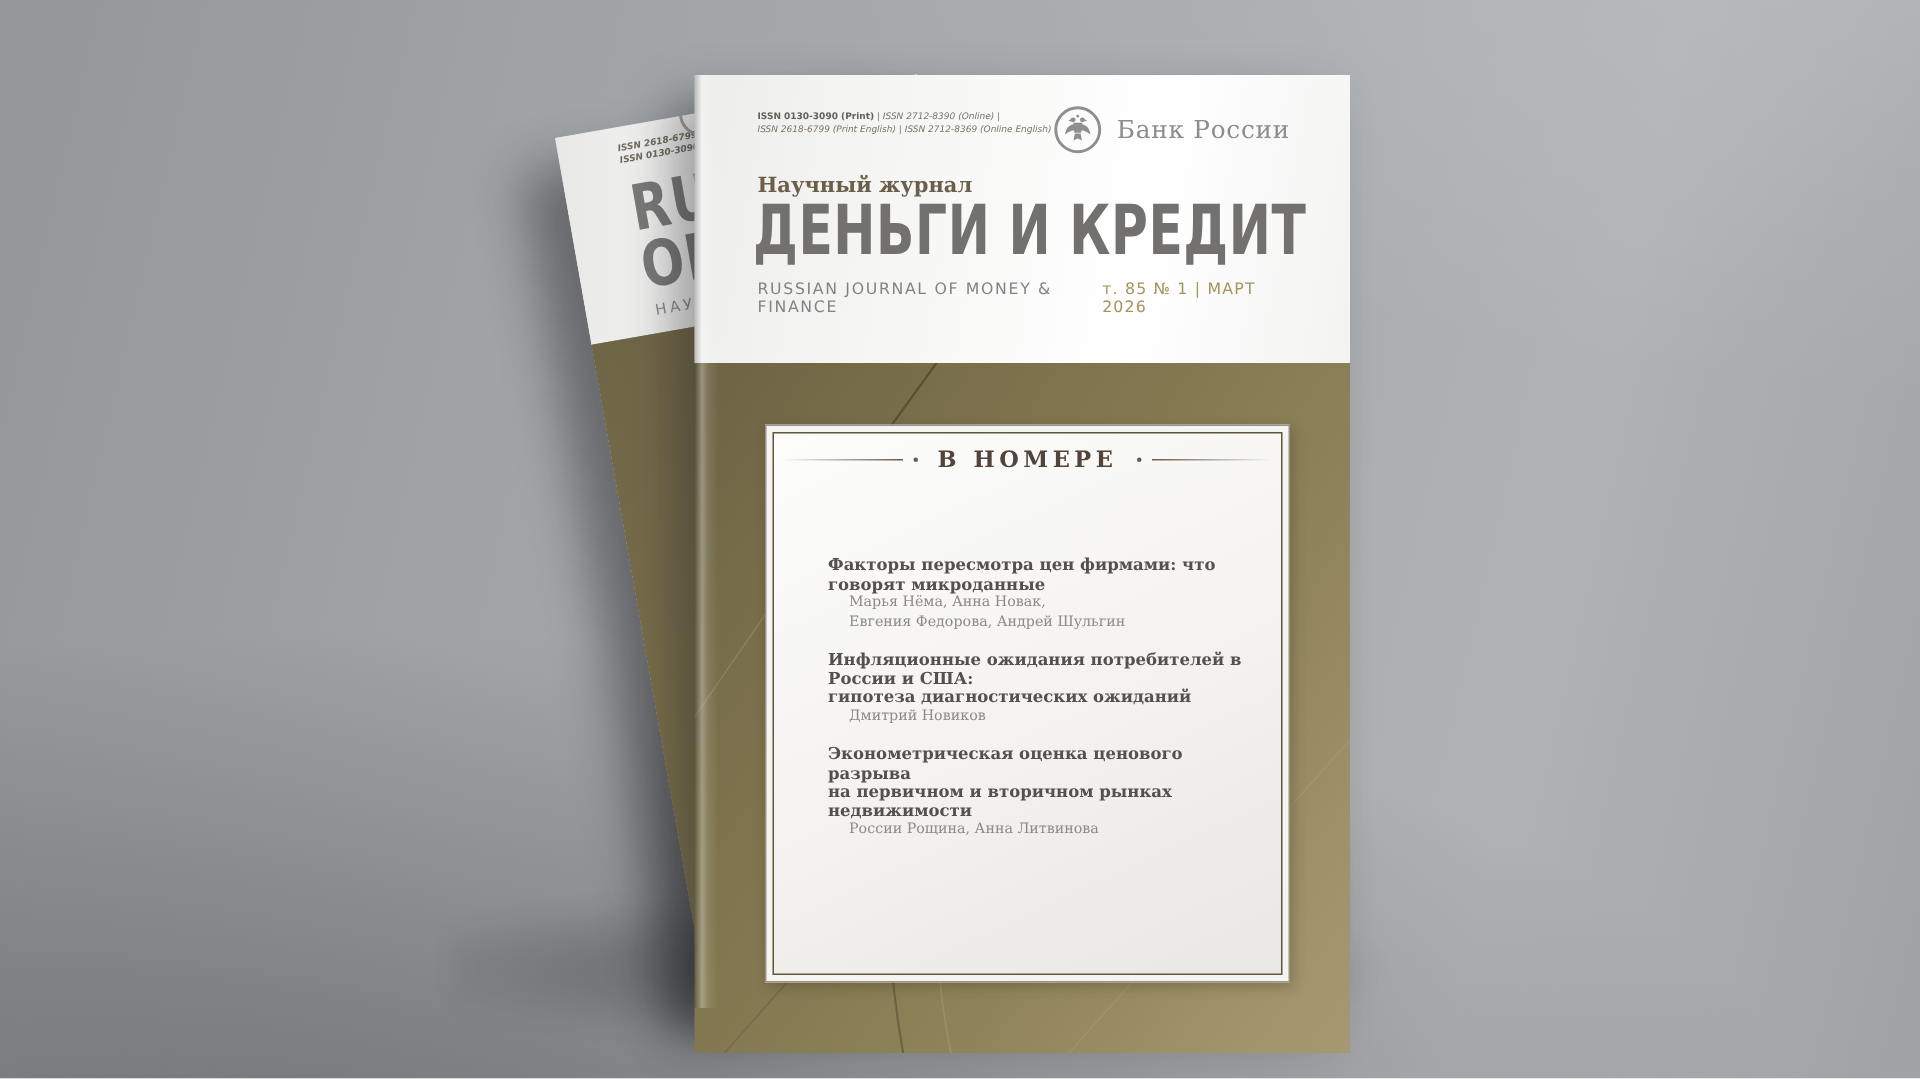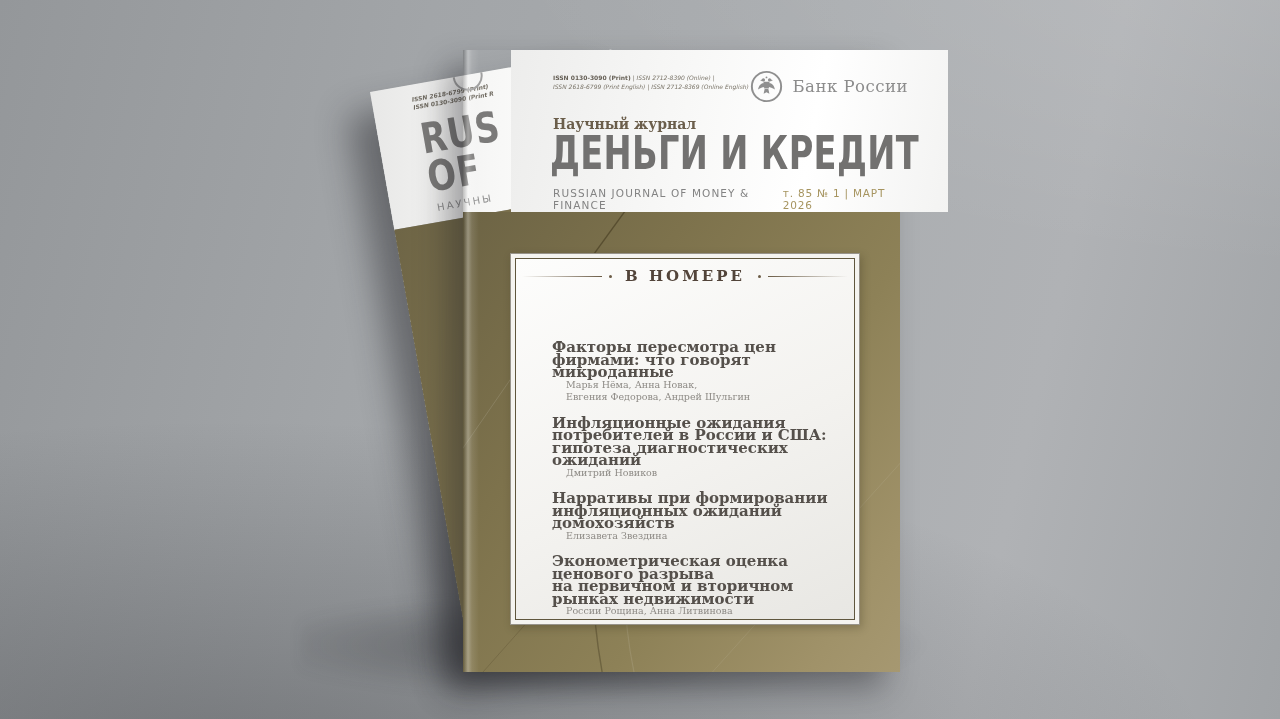--- a/index.html
+++ b/index.html
@@ -55,23 +55,22 @@
   .front-journal {
     position:absolute; left:463px; top:50px; width:437px; height:622px; z-index:3;
     box-shadow:-16px 16px 30px rgba(30,31,36,.40);
   }
   .front-journal::before { 
     content:""; position:absolute; left:0; top:0; bottom:0; width:16px; z-index:5;
     background:linear-gradient(to right, rgba(0,0,0,.22) 0%, rgba(255,255,255,.30) 5px, rgba(255,255,255,.10) 9px, rgba(255,255,255,0) 16px);
     pointer-events:none;
   }
   .fj-header {
-    position:relative; width:100%; height:162px;
+    position:relative; width:100%; height:192px;
     background:linear-gradient(100deg, #ededec 0%, #f8f8f7 40%, #ffffff 68%, #f3f3f2 100%);
-    margin-left:48px;
   }
   .fj-issn { position:absolute; left:42px; top:24px; font-size:6px; line-height:8.5px; color:#655f55; }
   .fj-issn .b { font-weight:bold; }
   .fj-issn .i { font-style:italic; color:#7a7468; }
   .fj-logo { position:absolute; right:40px; top:20px; display:flex; align-items:center; gap:9px; }
   .fj-logo svg { width:33px; height:33px; display:block; }
   .fj-bank-name { font-family:"DejaVu Serif", serif; font-size:16.5px; color:#8c8c8c; letter-spacing:.5px; }
   .fj-type { position:absolute; left:42px; top:66px; font-family:"DejaVu Serif", serif;
     font-weight:bold; font-size:14px; color:#6b5e4b; }
   .fj-title { position:absolute; left:39px; top:80px; font-weight:bold; font-size:46px; line-height:46px;
@@ -98,21 +97,21 @@
   .toc-heading-row { margin-top:8px; display:flex; align-items:center; justify-content:center; gap:7px; }
   .toc-rule { width:80px; height:1px; }
   .toc-rule.left  { background:linear-gradient(to left,  #6b5c46, rgba(107,92,70,0)); }
   .toc-rule.right { background:linear-gradient(to right, #6b5c46, rgba(107,92,70,0)); }
   .toc-dot { width:3px; height:3px; border-radius:50%; background:#6b5c46; }
   .toc-heading { font-family:"DejaVu Serif", serif; font-weight:bold; font-size:15px;
     letter-spacing:3px; color:#52443a; padding:0 6px; }
 
   .toc-list { margin-top:56px; padding-left:36px; padding-right:16px; }
   .toc-item { margin-bottom:13px; }
-  .toc-title { font-family:"DejaVu Serif", serif; font-weight:bold; font-size:15px;
+  .toc-title { font-family:"DejaVu Serif", serif; font-weight:bold; font-size:11px;
     line-height:12.5px; color:#55504b; white-space:pre-line; }
   .toc-authors { font-family:"DejaVu Serif", serif; font-size:9.5px; line-height:12.5px;
     color:#8d8a85; margin-left:14px; white-space:pre-line; }
 </style>
 </head>
 <body>
 
 <div class="scene">
 
   <div class="stack-shadow"></div>
@@ -197,25 +196,20 @@
               <div class="toc-title">Факторы пересмотра цен фирмами: что говорят микроданные</div>
               <div class="toc-authors">Марья Нёма, Анна Новак,
 Евгения Федорова, Андрей Шульгин</div>
             </div>
             <div class="toc-item">
               <div class="toc-title">Инфляционные ожидания потребителей в России и США:
 гипотеза диагностических ожиданий</div>
               <div class="toc-authors">Дмитрий Новиков</div>
             </div>
             <div class="toc-item">
-              <div class="toc-title">Нарративы при формировании
-инфляционных ожиданий домохозяйств</div>
-              <div class="toc-authors">Елизавета Звездина</div>
-            </div>
-            <div class="toc-item">
               <div class="toc-title">Эконометрическая оценка ценового разрыва
 на первичном и вторичном рынках недвижимости</div>
               <div class="toc-authors">России Рощина, Анна Литвинова</div>
             </div>
           </div>
 
         </div>
       </div>
     </div>
 

